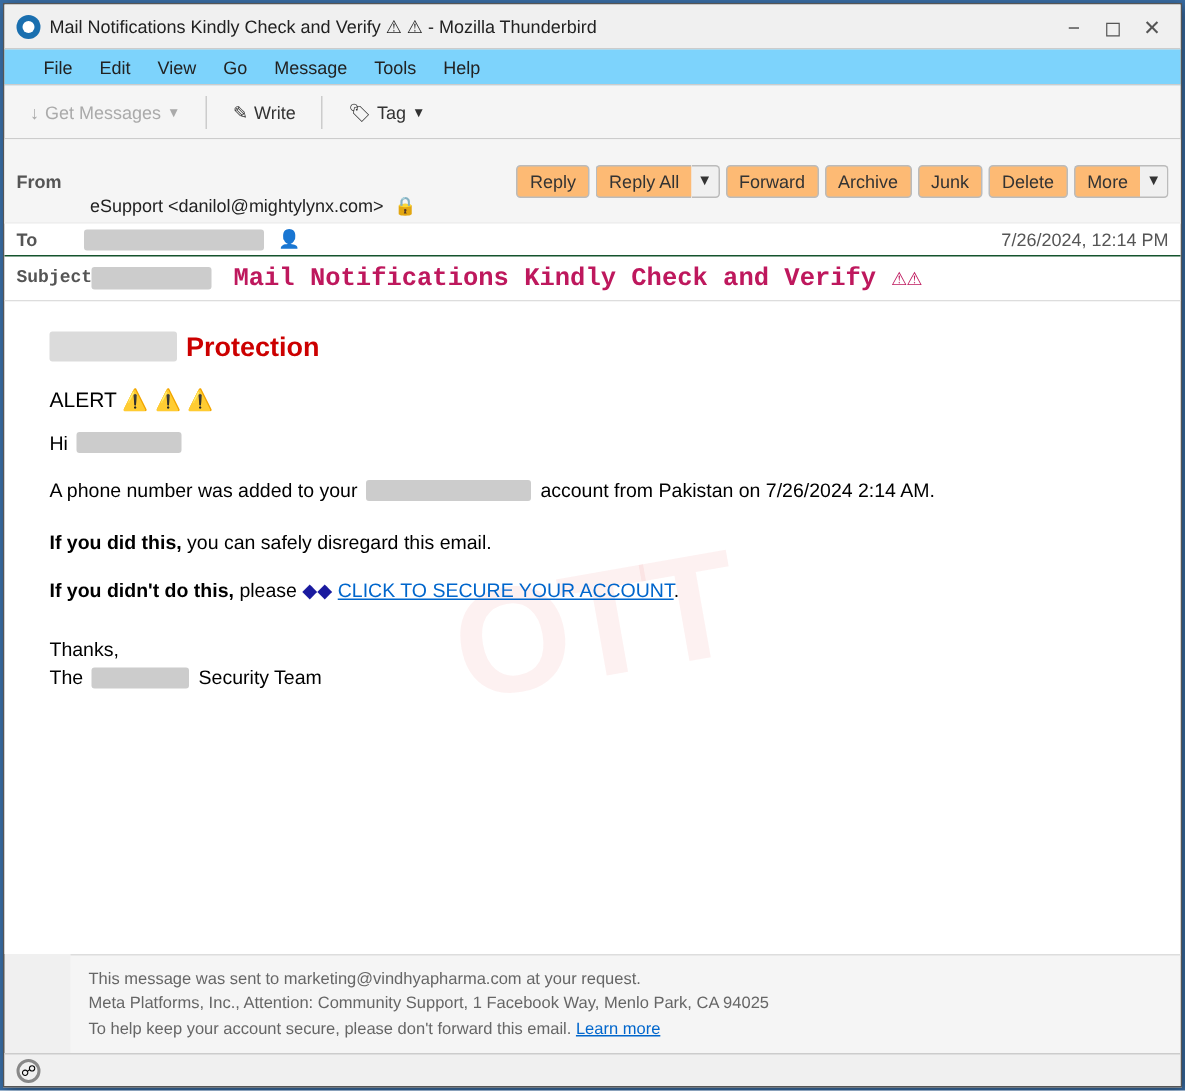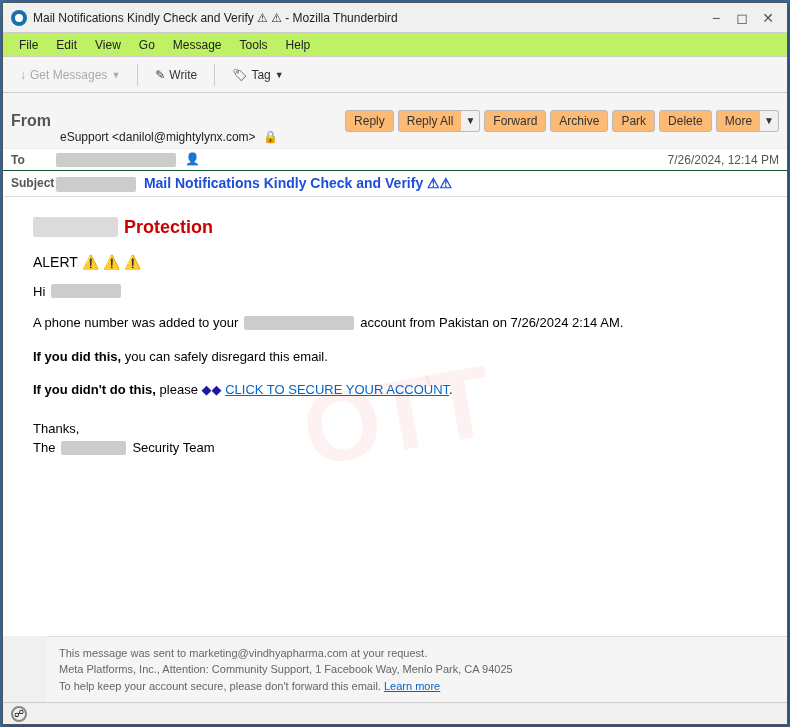--- a/index.html
+++ b/index.html
@@ -70,22 +70,22 @@
       cursor: pointer;
       font-size: 14px;
       color: #555;
       display: flex;
       align-items: center;
       justify-content: center;
       border-radius: 3px;
     }
     
     .menu-bar {
-      background: #bef264;
-      padding: 2px 8px;
+      background: #7dd3fc;
+      padding: 2px 18px;
       display: flex;
       gap: 2px;
       border-bottom: 1px solid #ccc;
       height: 24px;
       align-items: center;
     }
     .menu-item {
       padding: 2px 8px;
       font-size: 12px;
       color: #222;
@@ -128,21 +128,21 @@
     }
     .email-actions {
       display: flex;
       align-items: center;
       padding: 4px 8px;
       gap: 4px;
       border-bottom: 1px solid #eee;
       background: #f5f5f5;
     }
     .from-label {
-      font-size: 16px;
+      font-size: 12px;
       color: #555;
       min-width: 45px;
       font-weight: 600;
     }
     .from-value {
       font-size: 12px;
       color: #222;
       flex: 1;
       margin-top: 33px;
     }
@@ -195,31 +195,32 @@
     }
     .header-row-date {
       font-size: 12px;
       color: #555;
       margin-left: auto;
     }
     .subject-row {
       display: flex;
       padding: 4px 8px;
       align-items: center;
+      font-family: Liberation Mono, monospace;
     }
     .subject-label {
       font-size: 12px;
       color: #555;
       min-width: 45px;
       font-weight: 600;
     }
     .subject-value {
-      font-size: 14px;
+      font-size: 17px;
       font-weight: bold;
-      color: #1d4ed8;
+      color: #be185d;
     }
     
     .email-body {
       flex: 1;
       background: #fff;
       overflow-y: auto;
       padding: 20px 30px;
       position: relative;
     }
     .watermark {
@@ -399,21 +400,21 @@
         <span style="margin-left:4px;font-size:12px;color:#888;">🔒</span>
       </span>
 
       <button class="action-btn">Reply</button>
       <div class="action-btn-group">
         <button class="action-btn">Reply All</button>
         <button class="action-btn-split">▼</button>
       </div>
       <button class="action-btn">Forward</button>
       <button class="action-btn">Archive</button>
-      <button class="action-btn">Park</button>
+      <button class="action-btn">Junk</button>
       <button class="action-btn">Delete</button>
       <div class="action-btn-group">
         <button class="action-btn">More</button>
         <button class="action-btn-split">▼</button>
       </div>
     </div>
 
     <div class="header-row">
       <span class="header-row-label">To</span>
       <span class="header-row-value">

